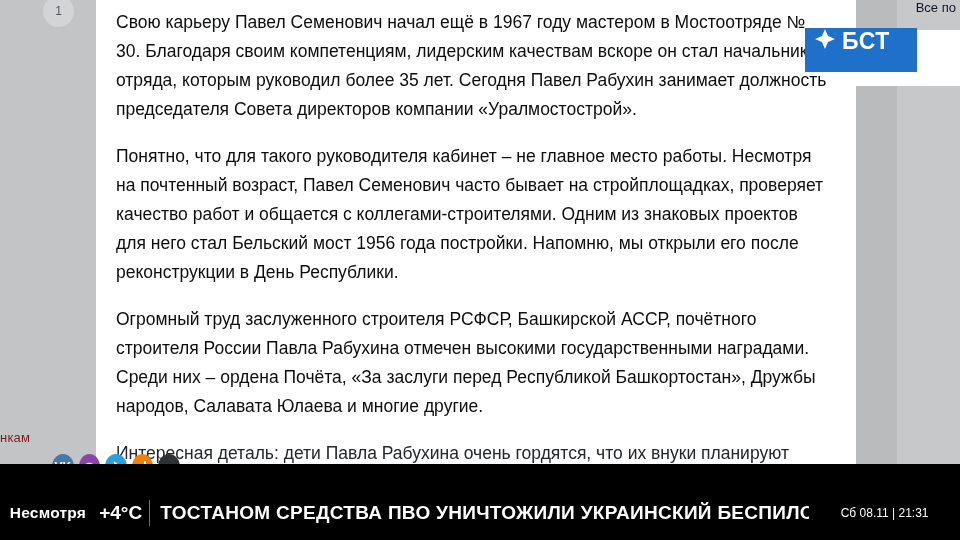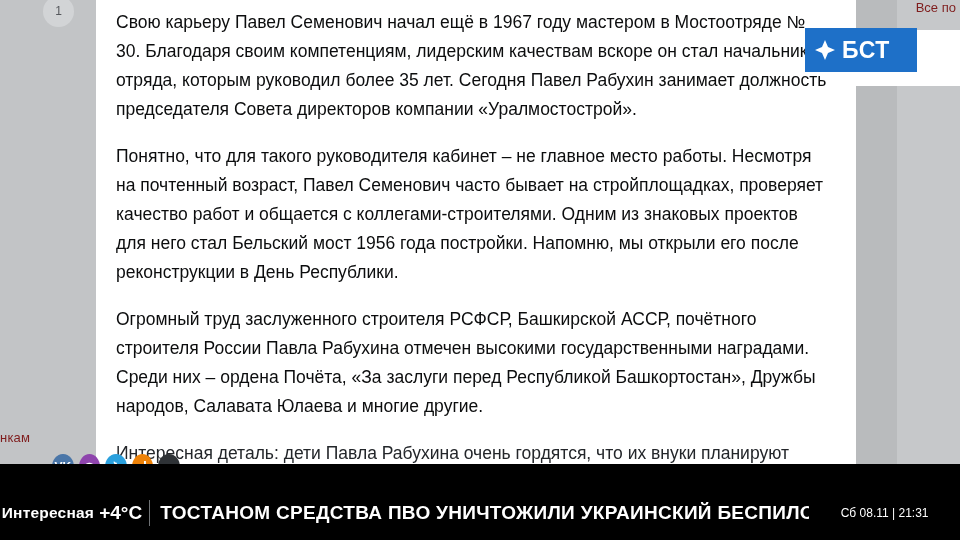--- a/index.html
+++ b/index.html
@@ -81,21 +81,21 @@
   
   .right-panel {
     position: absolute;
     right: 0; top: 0;
     width: 104px; height: 540px;
   }
   .right-head {
     position: absolute;
     right: 4px; top: 0;
     font-size: 13px;
-    color: #7f1d1d;
+    color: #0f172a;
     white-space: nowrap;
   }
   .right-box {
     position: absolute;
     right: 0; top: 30px;
     width: 104px; height: 56px;
     background: #ffffff;
   }
   .right-box-text {
     position: absolute;
@@ -105,21 +105,20 @@
     white-space: nowrap;
   }
 
   
   .bst-bug {
     position: absolute;
     left: 805px; top: 28px;
     width: 112px; height: 44px;
     background: #1e70c8;
     display: flex;
-    align-items: center;
     gap: 6px;
     padding-left: 9px;
     box-sizing: border-box;
   }
   .bst-bug .mark {
     width: 22px; height: 22px;
     position: relative;
     flex: 0 0 auto;
   }
   .bst-bug .mark svg { display: block; }
@@ -257,21 +256,21 @@
         <polygon points="11,1 14,8 21,11 14,14 11,21 8,14 1,11 8,8" fill="#ffffff"></polygon>
       </svg>
     </div>
     <div class="bst-text">БСТ</div>
   </div>
 
   <div class="black-strip"></div>
 
   <div class="ticker">
     <div class="ticker-inner">
-      <div class="ticker-city">Интересная</div>
+      <div class="ticker-city">Несмотря</div>
       <div class="ticker-temp">+4°C</div>
       <div class="ticker-sep"></div>
       <div class="ticker-headline">ТОСТАНОМ СРЕДСТВА ПВО УНИЧТОЖИЛИ УКРАИНСКИЙ БЕСПИЛОТНИК, С</div>
       <div class="ticker-date">Сб 08.11 | 21:31</div>
     </div>
   </div>
 
 </div>
 
 </body></html>

